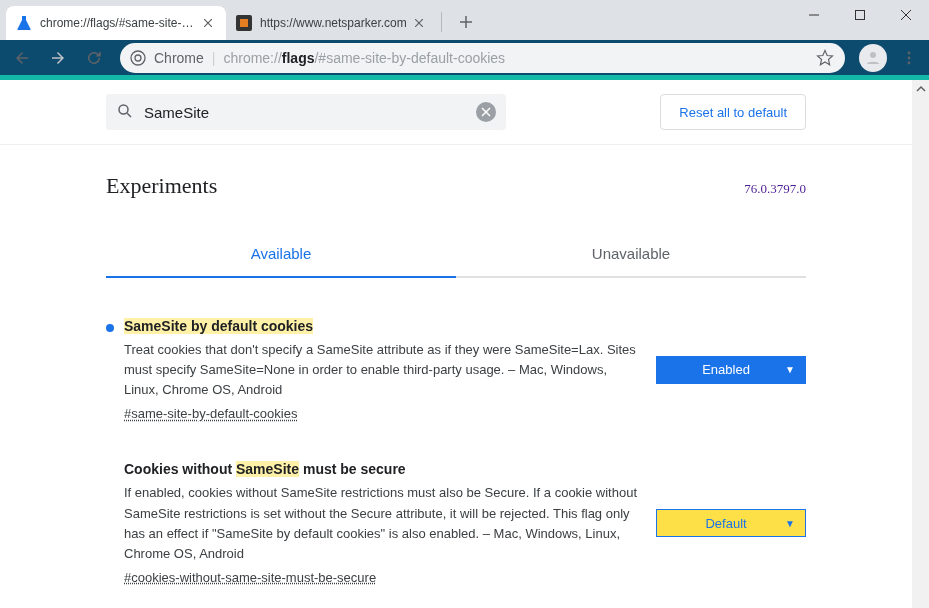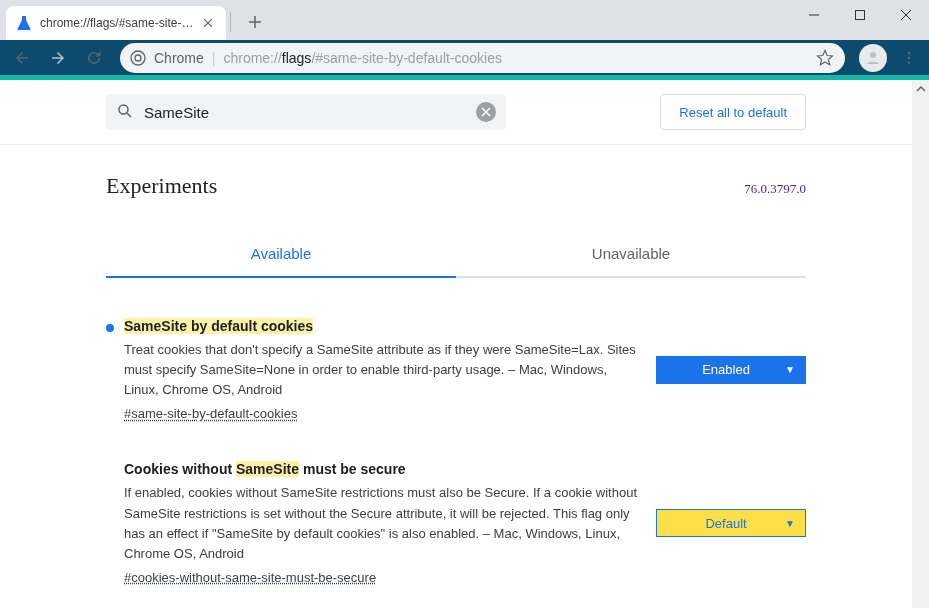--- a/index.html
+++ b/index.html
@@ -23,21 +23,21 @@
 
 
 .toolbar { height: 40px; background: #0c4a6e; border-bottom: 5px solid #14b8a6; display: flex; align-items: center; padding: 0 6px; gap: 4px; }
 .nav-btn { width: 32px; height: 32px; border-radius: 50%; display:flex; align-items:center; justify-content:center; color: #5f6368; }
 .nav-btn.disabled { color: #bdc1c6; }
 .omnibox { flex: 1; height: 30px; background: #f1f3f4; border-radius: 15px; display: flex; align-items: center; padding: 0 10px; gap: 8px; margin: 0 6px; }
 .omni-chrome-icon { width:16px; height:16px; }
 .omni-label { color: #5f6368; font-size: 14px; }
 .omni-sep { color: #cdcfd1; font-size:14px; }
 .omni-url { color: #9aa0a6; font-size: 14px; }
-.omni-url .bold { color: #202124; }
+.omni-url .bold { color: #202124; font-weight: bold; }
 .star-btn { width: 20px; height: 20px; color: #5f6368; display:flex;align-items:center;justify-content:center; }
 .avatar { width:28px; height:28px; border-radius:50%; background:#e8eaed; display:flex; align-items:center; justify-content:center; margin:0 4px;}
 .menu-btn { width:28px; height:28px; display:flex; align-items:center; justify-content:center; color:#5f6368; }
 
 
 .content-wrap { position: relative; height: calc(608px - 80px); display:flex; }
 .content { flex:1; overflow:hidden; }
 .scrollbar-track { width: 17px; background: #f1f1f1; height:100%; position:relative;}
 .scrollbar-up { position:absolute; top:0; width:17px; height:17px; display:flex;align-items:center;justify-content:center; color:#606060;}
 
@@ -95,20 +95,35 @@
 </div>
 
 <div class="tab-strip">
   <div class="tab active">
     <span class="favicon">
       <svg viewBox="0 0 16 16">
           <path d="M6 1h4v4l4 8a1 1 0 0 1-1 2H3a1 1 0 0 1-1-2l4-8V1z" fill="#1a73e8"></path>
         </svg>
     </span>
     <span class="tab-title">chrome://flags/#same-site-by-de</span>
+    <span class="tab-close">
+      <svg viewBox="0 0 8 8">
+          <line x1="0" y1="0" x2="8" y2="8" stroke="#5f6368" stroke-width="1.2"></line>
+          <line x1="8" y1="0" x2="0" y2="8" stroke="#5f6368" stroke-width="1.2"></line>
+        </svg>
+    </span>
+  </div>
+  <div class="tab">
+    <span class="favicon">
+      <svg viewBox="0 0 16 16">
+          <rect width="16" height="16" rx="2" fill="#333"></rect>
+          <rect x="4" y="4" width="8" height="8" fill="#e67e22"></rect>
+        </svg>
+    </span>
+    <span class="tab-title">https://www.netsparker.com</span>
     <span class="tab-close">
       <svg viewBox="0 0 8 8">
           <line x1="0" y1="0" x2="8" y2="8" stroke="#5f6368" stroke-width="1.2"></line>
           <line x1="8" y1="0" x2="0" y2="8" stroke="#5f6368" stroke-width="1.2"></line>
         </svg>
     </span>
   </div>
   <div class="tab-sep"></div>
   <div class="new-tab-btn">
     <svg width="14" height="14" viewBox="0 0 14 14">

